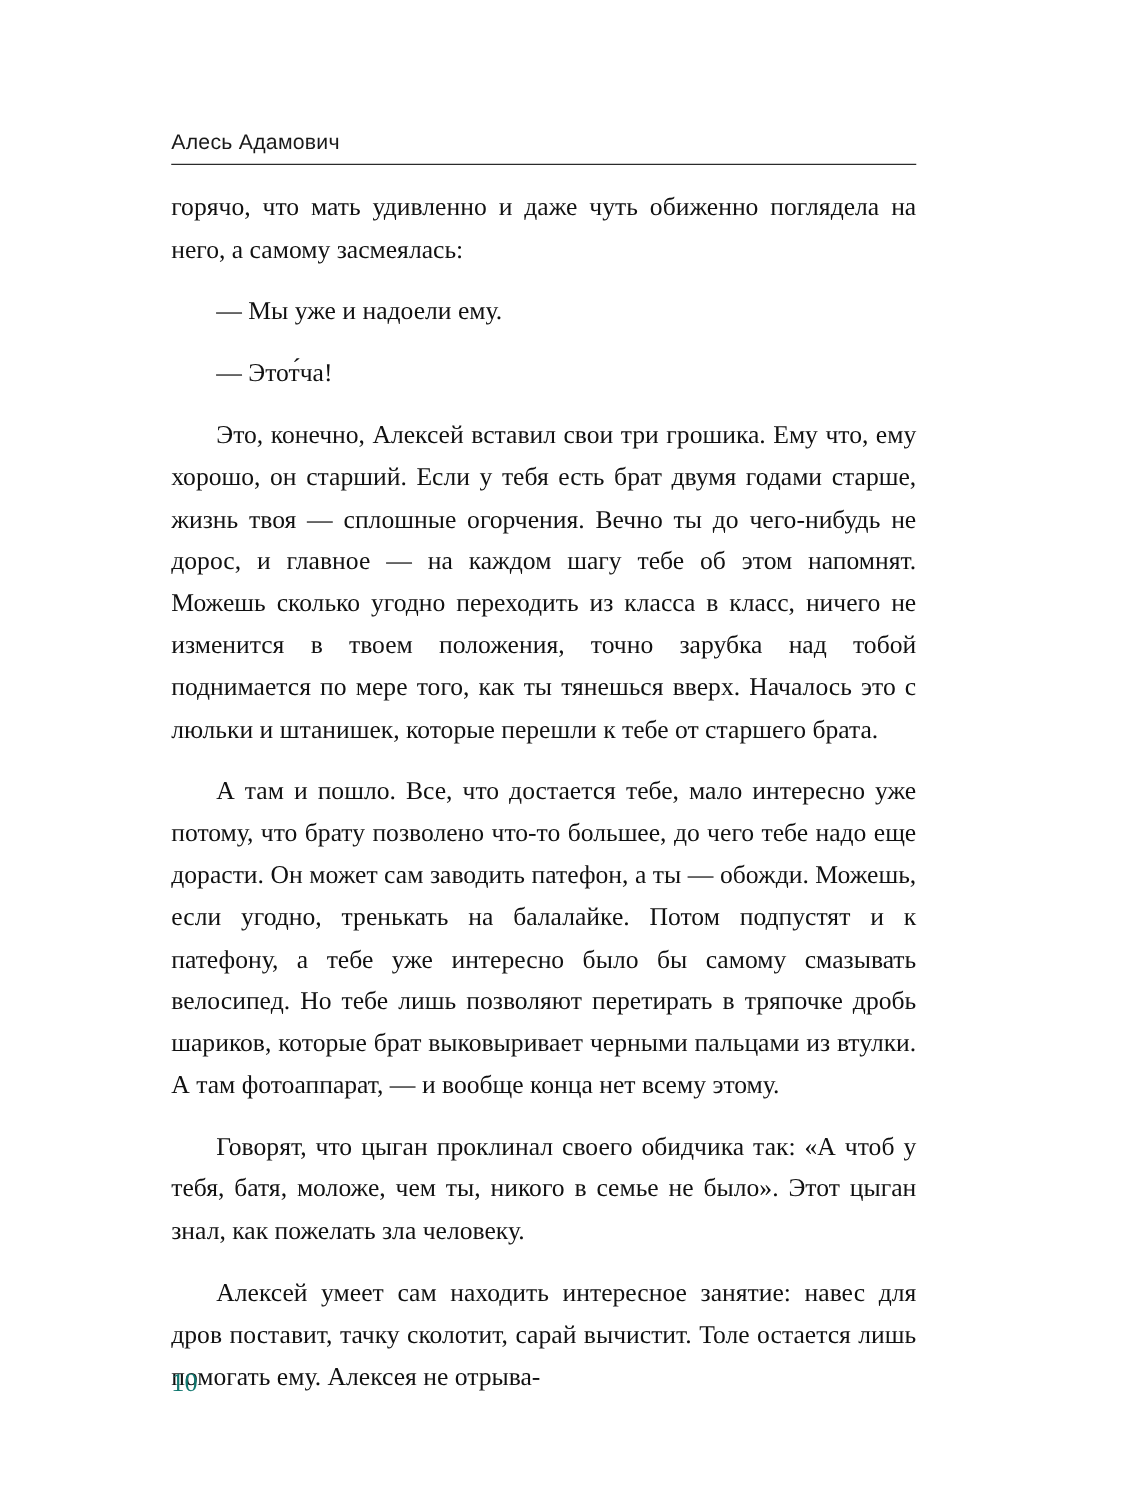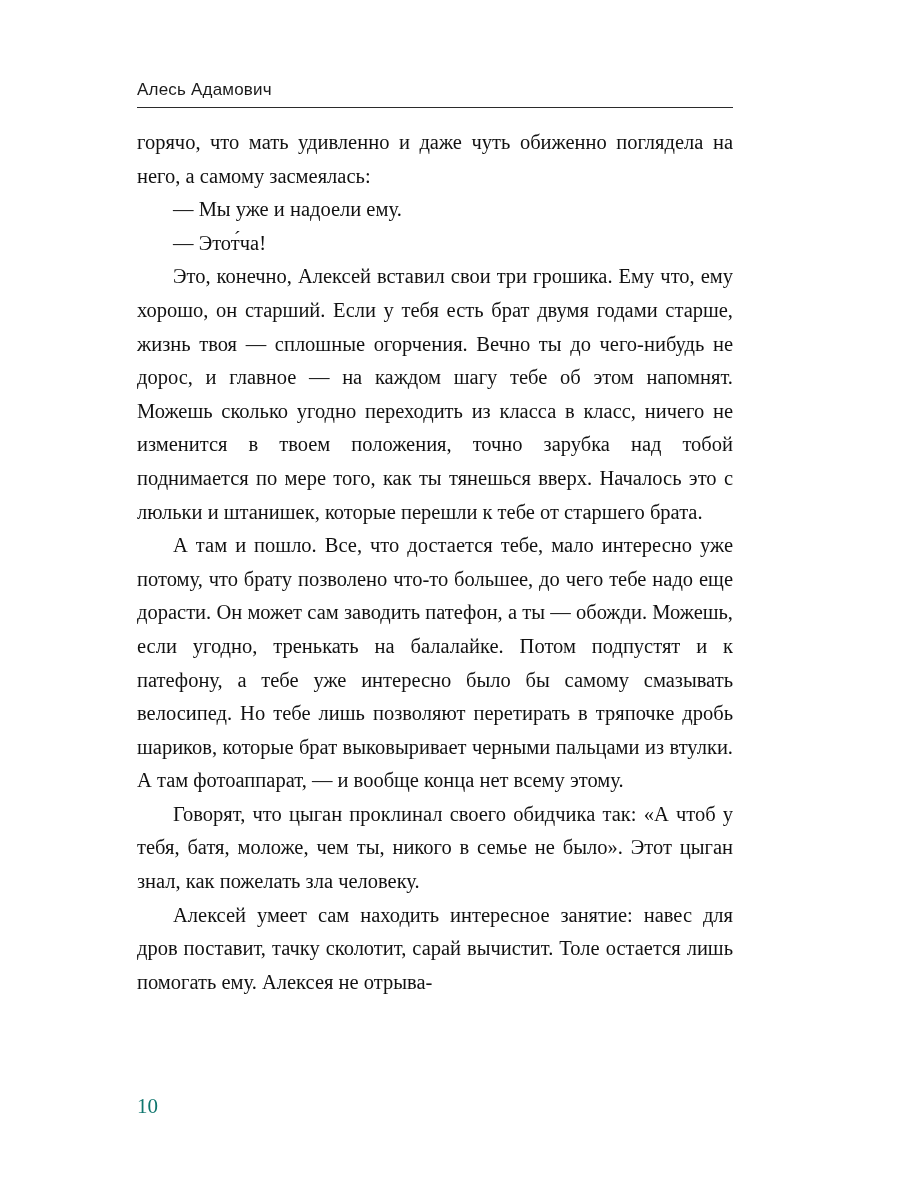--- a/index.html
+++ b/index.html
@@ -16,21 +16,21 @@
   }
   .page {
     position: relative;
     width: 900px;
     height: 1200px;
     box-sizing: border-box;
   }
   .content {
     position: absolute;
     left: 137px;
-    top: 80px;
+    top: 104px;
     width: 596px;
   }
   .running-head {
     font-family: "Liberation Sans", sans-serif;
     font-size: 17px;
     letter-spacing: 0.2px;
     color: #1a1a1a;
     padding-bottom: 7px;
     margin-bottom: 0;
   }
@@ -43,20 +43,21 @@
     margin: 0;
     font-size: 20.5px;
     line-height: 33.6px;
     text-align: justify;
     text-justify: inter-word;
     color: #111111;
     hyphens: none;
   }
   .body-text p.indent {
     text-indent: 36px;
+    margin-top: 16px;
   }
   .body-text p.noindent {
     text-indent: 0;
   }
   .page-number {
     position: absolute;
     left: 137px;
     top: 1094px;
     font-family: "Liberation Serif", serif;
     font-size: 21px;

